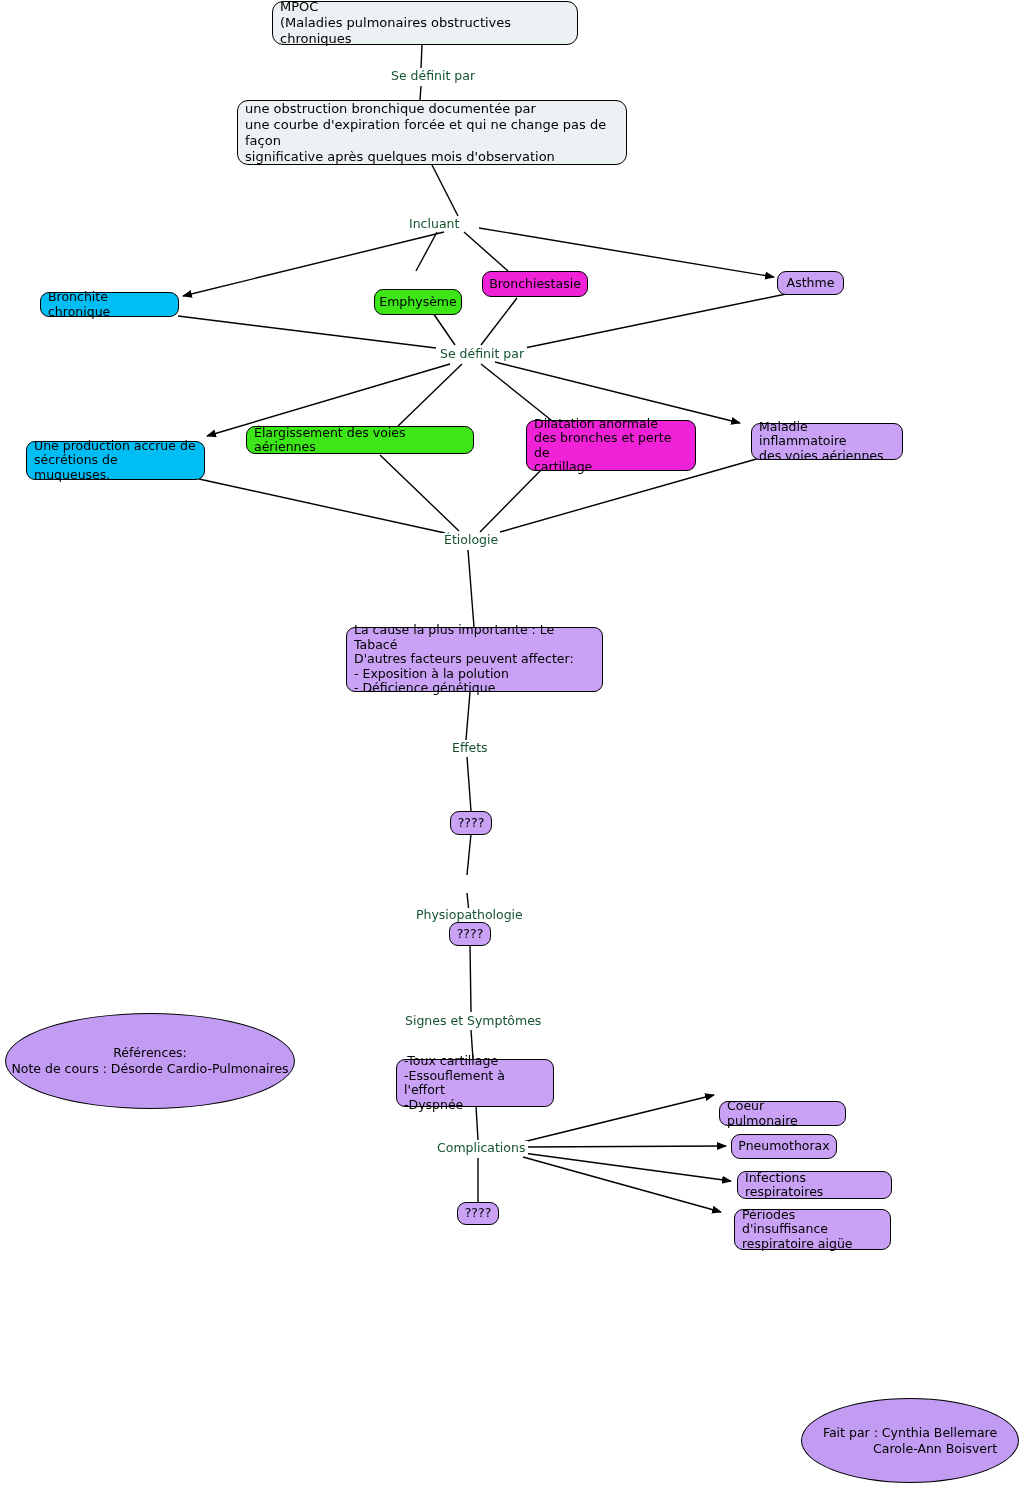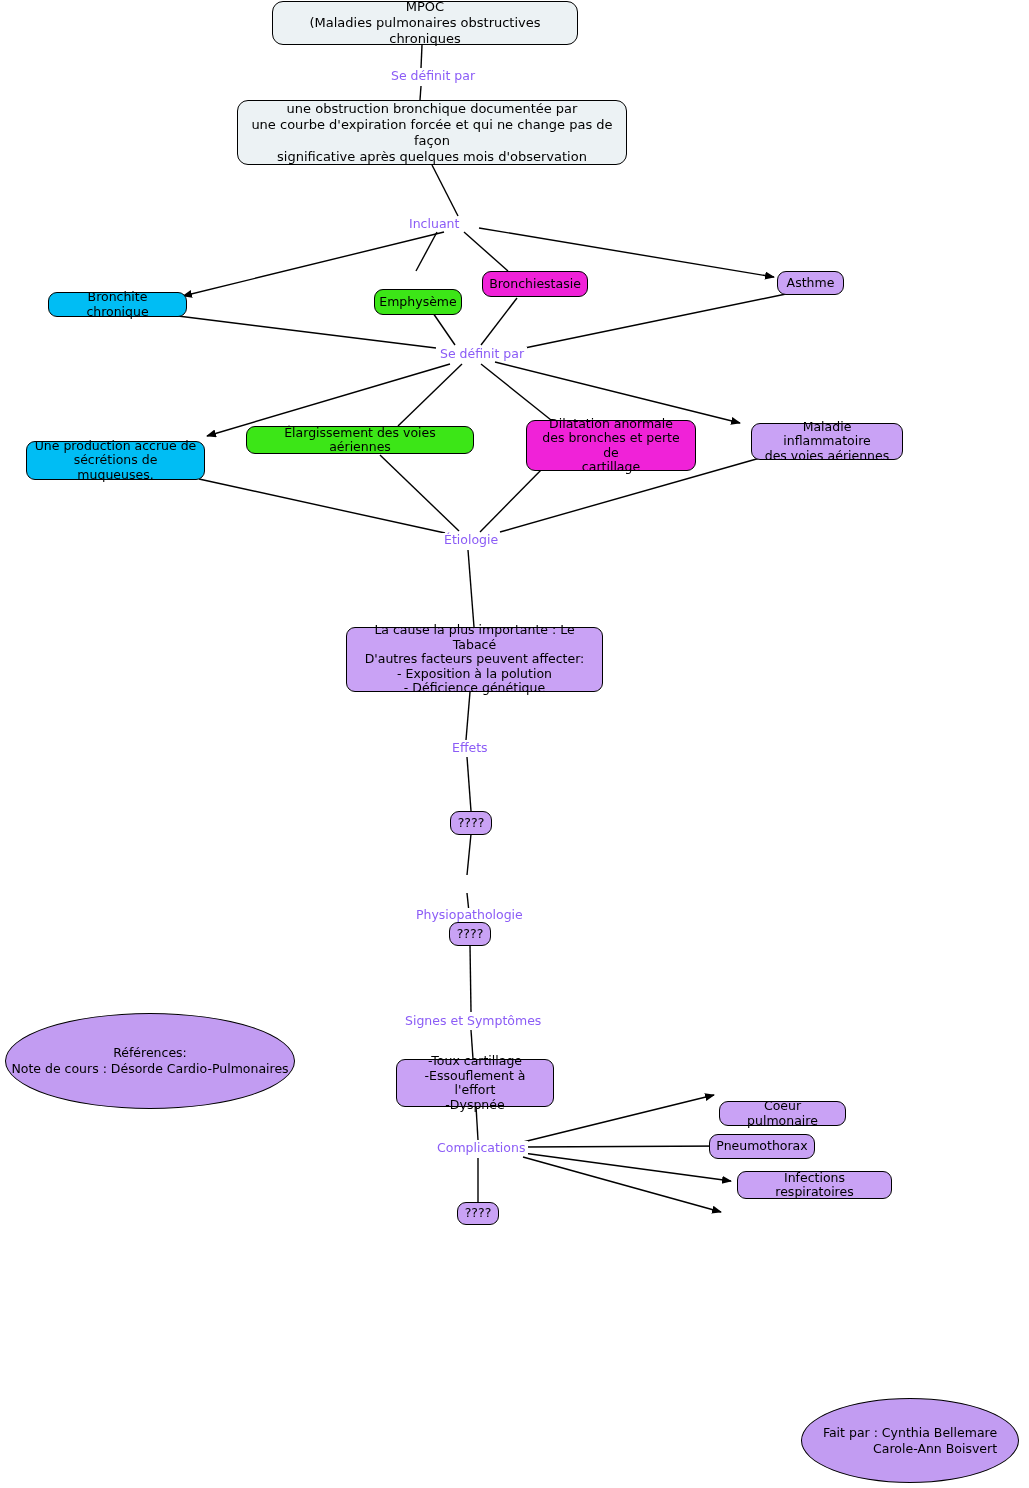--- a/index.html
+++ b/index.html
@@ -27,21 +27,20 @@
     pointer-events: none;
   }
   .node {
     position: absolute;
     box-sizing: border-box;
     border: 1px solid #000000;
     border-radius: 9px;
     display: flex;
     align-items: center;
     justify-content: center;
-    text-align: center;
     color: #000000;
     font-size: 12.5px;
     line-height: 14.5px;
     padding: 2px 7px;
     white-space: pre-line;
     z-index: 5;
   }
   .node-top {
     background: #ecf2f4;
     border-radius: 11px;
@@ -66,21 +65,21 @@
     color: #000000;
     font-size: 12.5px;
     line-height: 16px;
     white-space: pre-line;
     z-index: 5;
   }
   .ellipse-credits { text-align: right; }
 
   .edge-label {
     position: absolute;
-    color: #8b5cf6;
+    color: #14532d;
     font-size: 12.5px;
     line-height: 14px;
     white-space: nowrap;
     background: #ffffff;
     padding: 0 3px;
     z-index: 6;
   }
 </style>
 </head>
 <body>
@@ -146,21 +145,21 @@
     <span>MPOC
 (Maladies pulmonaires obstructives chroniques</span>
   </div>
 
   <div class="node node-top" style="left:237px; top:100px; width:390px; height:65px;">
     <span>une obstruction bronchique documentée par
 une courbe d'expiration forcée et qui ne change pas de façon
 significative après quelques mois d'observation</span>
   </div>
 
-  <div class="node node-cyan" style="left:40px; top:292px; width:139px; height:25px;margin-left:8px;">
+  <div class="node node-cyan" style="left:40px; top:292px; width:139px; height:25px;">
     <span>Bronchite chronique</span>
   </div>
 
   <div class="node node-green" style="left:374px; top:272px; width:88px; height:26px;margin-top:17px;">
     <span>Emphysème</span>
   </div>
 
   <div class="node node-magenta" style="left:482px; top:271px; width:106px; height:26px;">
     <span>Bronchiestasie</span>
   </div>
@@ -211,28 +210,32 @@
   </div>
 
   <div class="node node-purple" style="left:457px; top:1202px; width:42px; height:23px;">
     <span>????</span>
   </div>
 
   <div class="node node-purple" style="left:719px; top:1085px; width:127px; height:25px;margin-top:16px;">
     <span>Coeur pulmonaire</span>
   </div>
 
-  <div class="node node-purple" style="left:709px; top:1134px; width:106px; height:25px;">
+  <div class="node node-purple" style="left:731px; top:1134px; width:106px; height:25px;">
     <span>Pneumothorax</span>
   </div>
 
   <div class="node node-purple" style="left:737px; top:1171px; width:155px; height:28px;">
     <span>Infections respiratoires</span>
   </div>
 
+  <div class="node node-purple" style="left:734px; top:1209px; width:157px; height:41px;">
+    <span>Périodes d'insuffisance
+respiratoire aigüe</span>
+  </div>
 
   <div class="ellipse ellipse-credits" style="left:801px; top:1398px; width:218px; height:85px;">
     <span>Fait par : Cynthia Bellemare
 Carole-Ann Boisvert</span>
   </div>
 
   <div class="ellipse" style="left:5px; top:1013px; width:290px; height:96px;">
     <span>Références:
 Note de cours : Désorde Cardio-Pulmonaires</span>
   </div>

